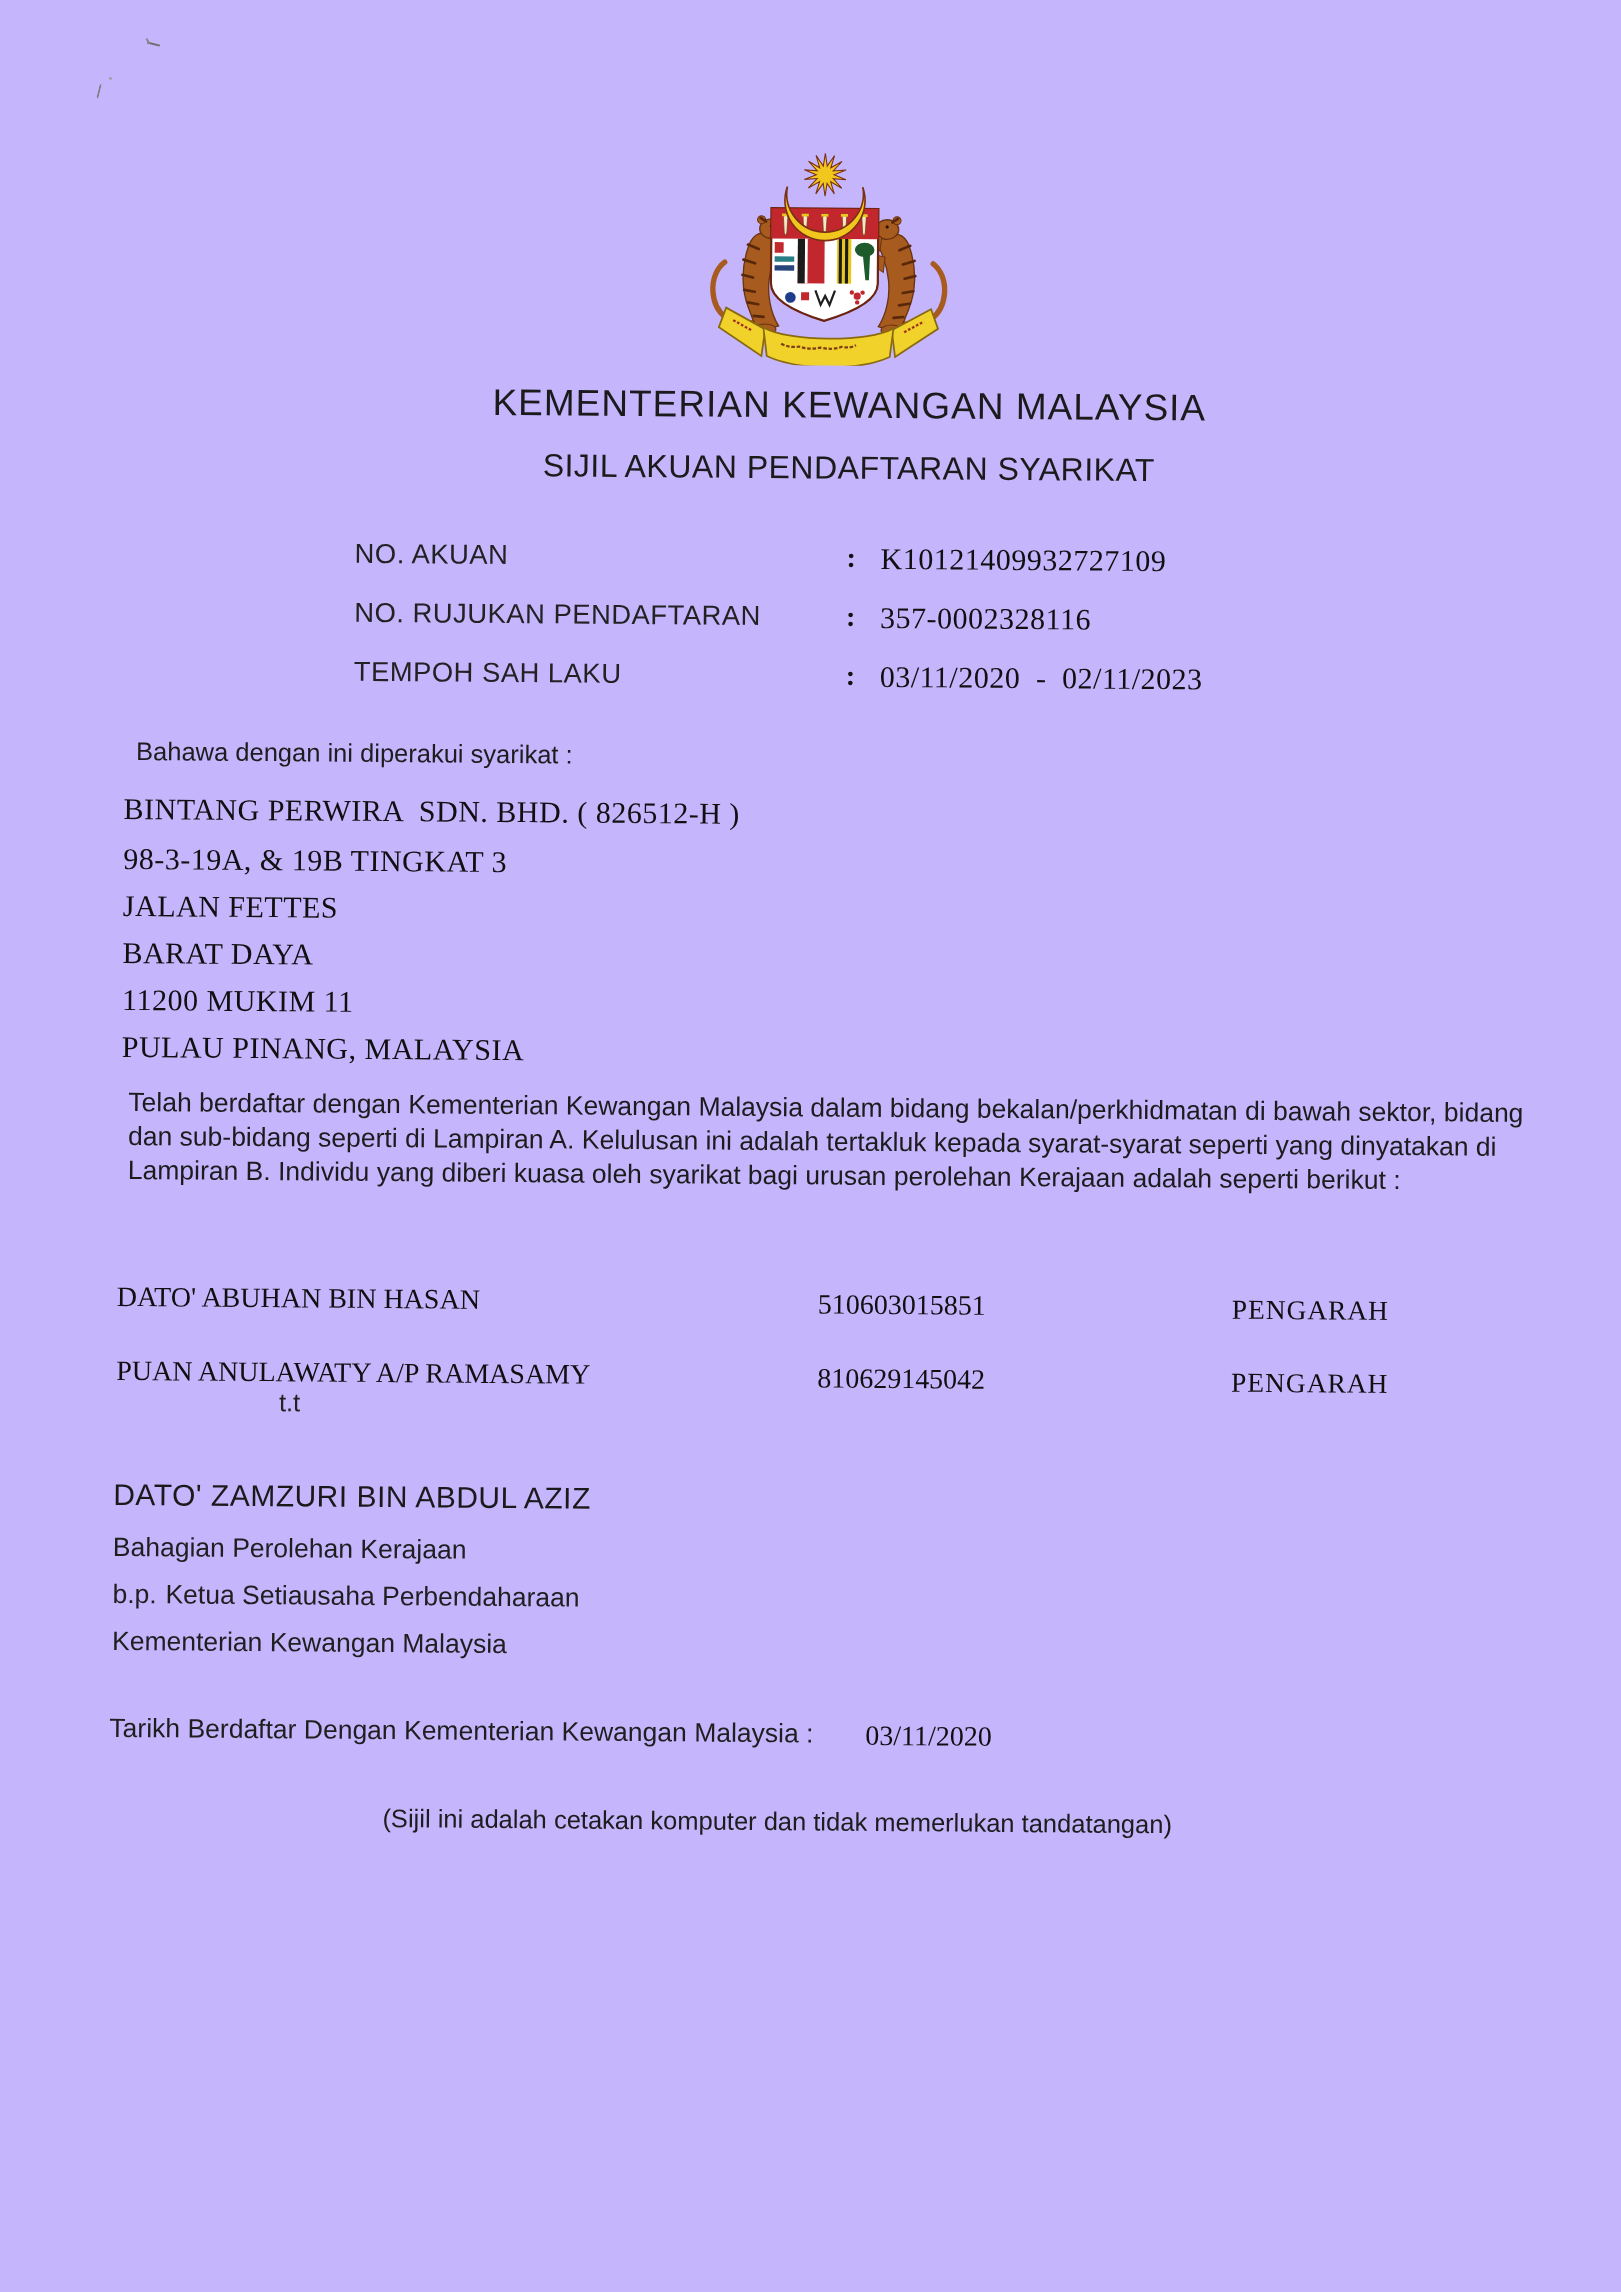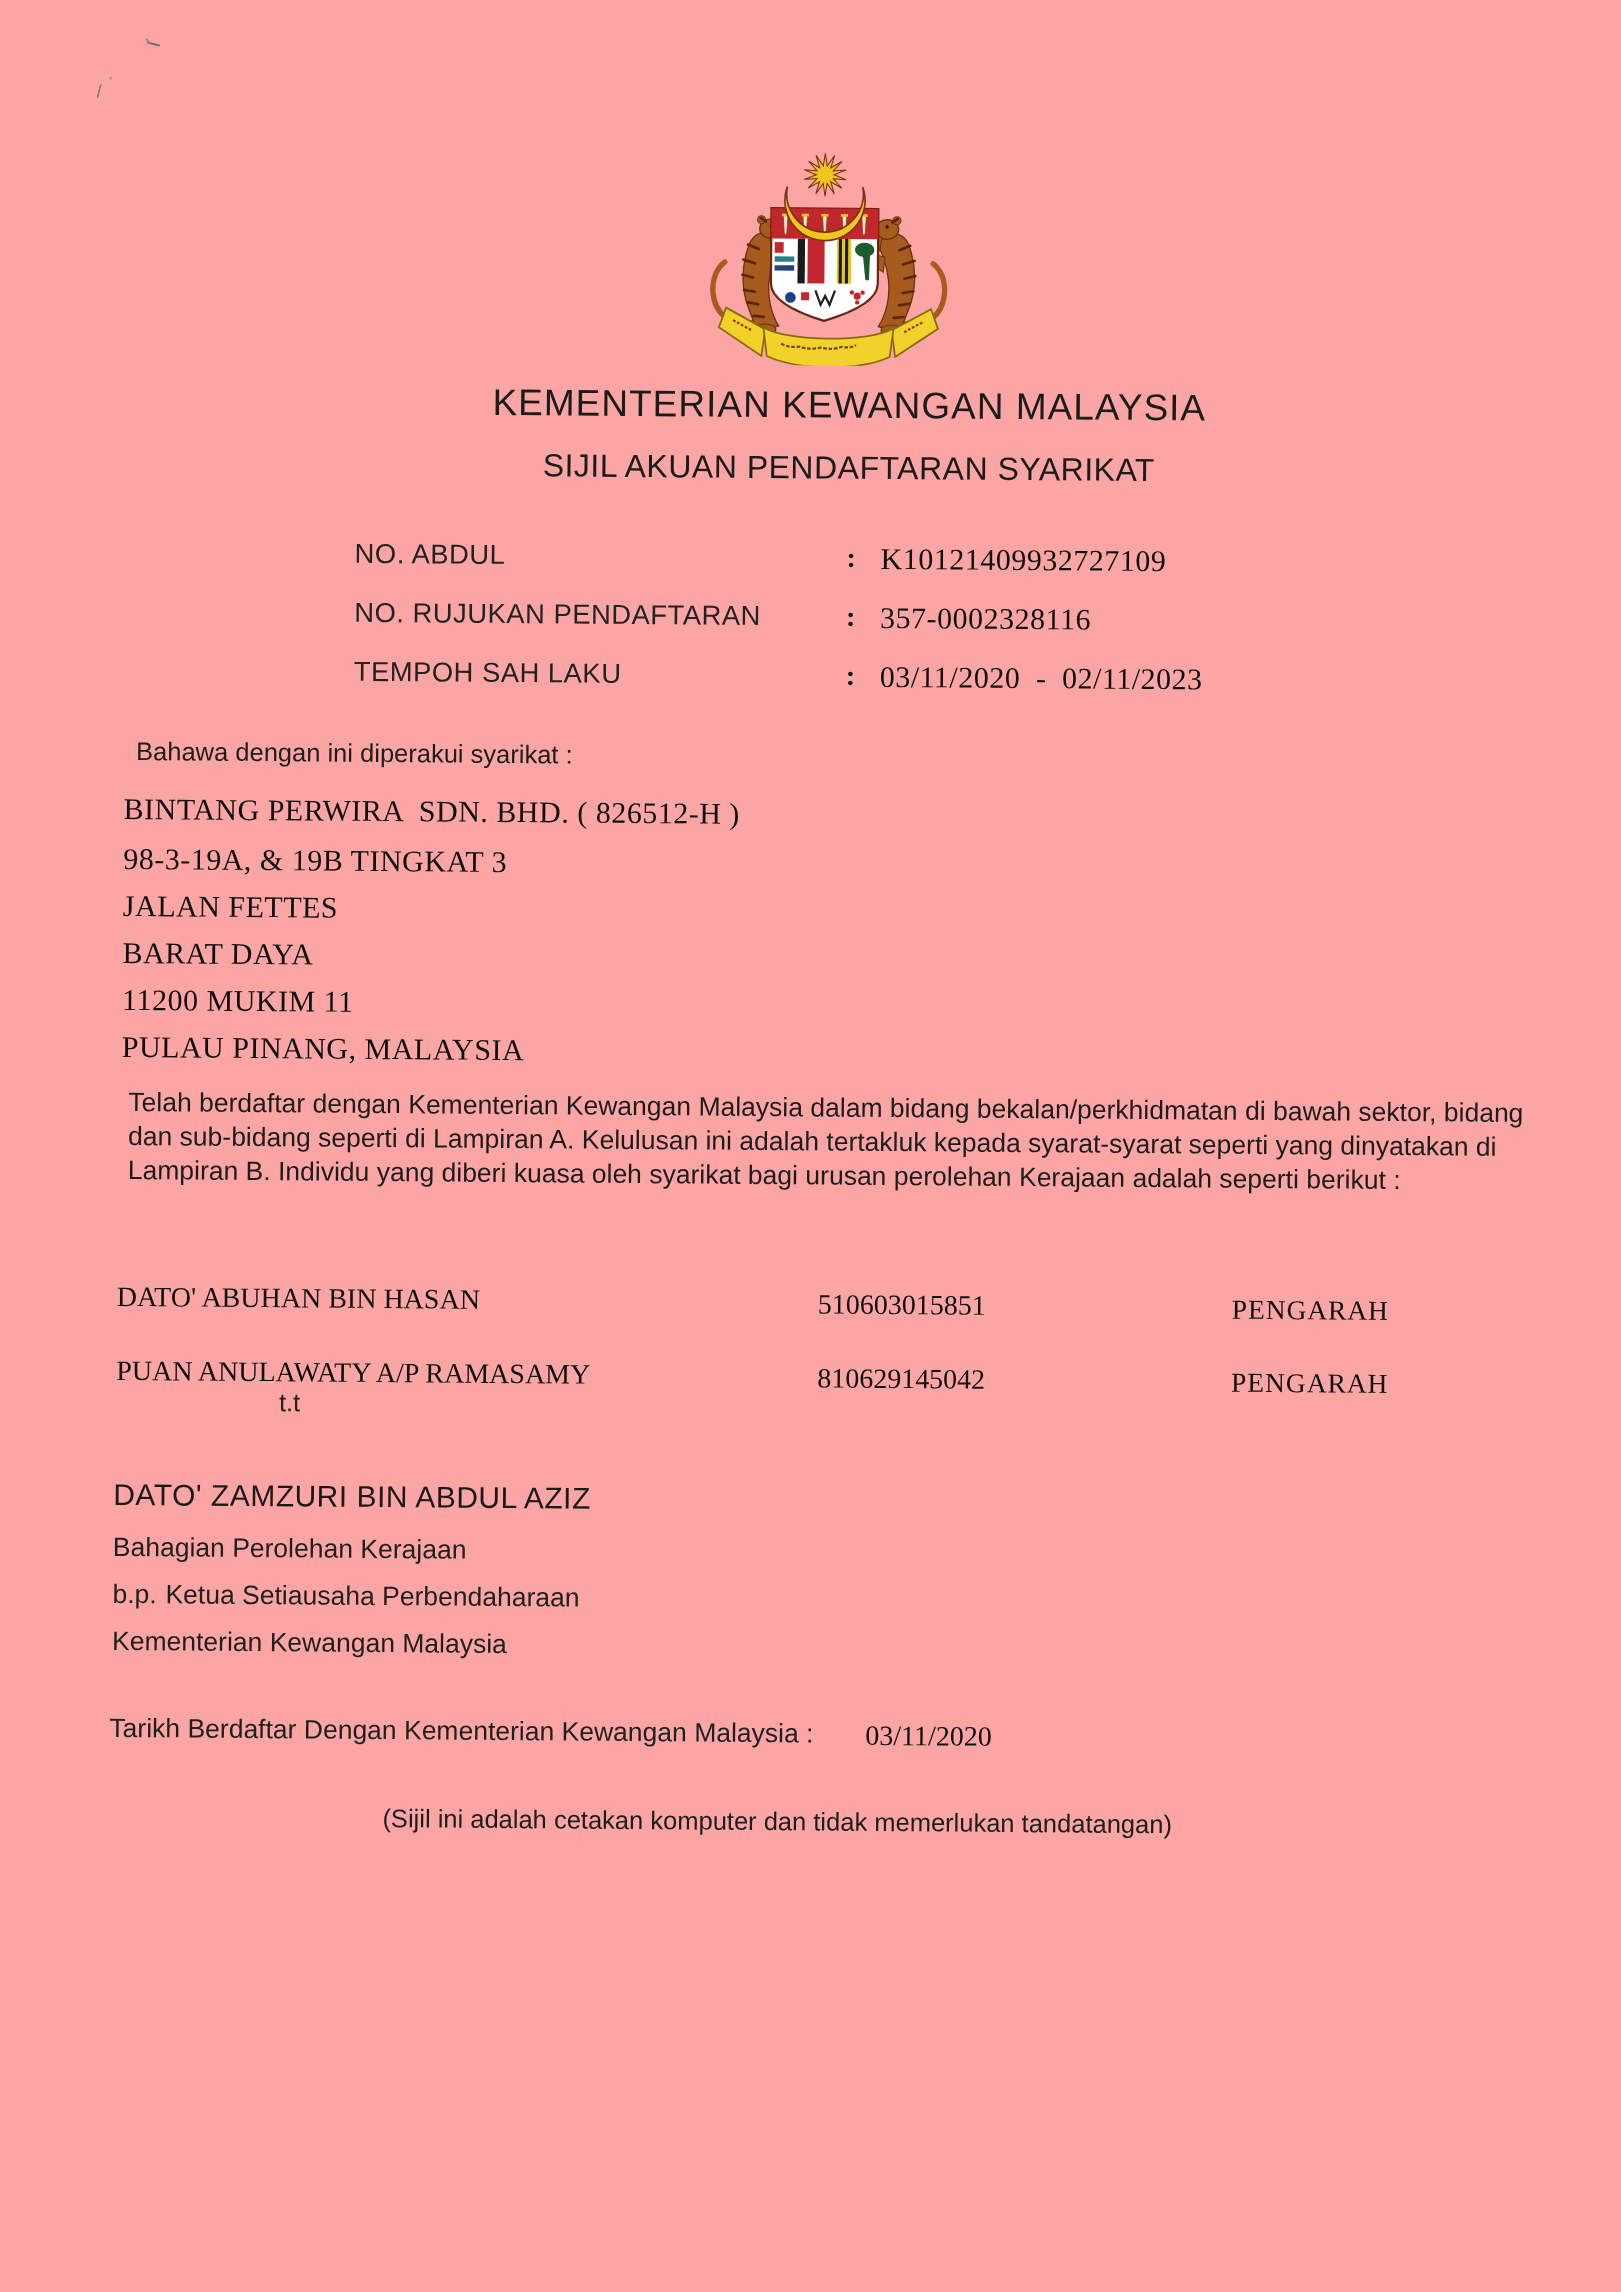--- a/index.html
+++ b/index.html
@@ -1,21 +1,21 @@
 <!DOCTYPE html>
 <html><head>
 <meta charset="utf-8">
 <style>
   * { margin:0; padding:0; box-sizing:border-box; }
   html,body { background:#ffffff; }
   body {
     width:1621px; height:2293px; overflow:hidden; position:relative;
     font-family:"Liberation Sans", sans-serif; color:#1f1f1f;
   }
-  .page { position:absolute; inset:0; background:#fca5a5; }
+  .page { position:absolute; inset:0; background:#c4b5fd; }
   .scan { position:absolute; inset:0; transform:rotate(0.45deg); transform-origin:0 0; }
 
   .serif { font-family:"Liberation Serif", serif; color:#101010; }
 
   .emblem { position:absolute; left:684px; top:145px; width:294px; height:214px; }
 
   .title-ministry {
     position:absolute; left:84px; top:378px; width:1537px; text-align:center;
     font-size:37px; letter-spacing:1px; color:#1b1b1b; font-weight:400;
   }
@@ -146,21 +146,21 @@
       <g>
         <path d="M117.7,39.7 A45,45 0 1 0 202.3,39.6 A43,43 0 1 1 117.7,39.7 Z" fill="#f2c71d" stroke="#7a3014" stroke-width="1.8"></path>
         <polygon points="160,2 162.2,16.2 170.4,4.4 166.2,18.2 178.8,11 169,21.7 183.4,20.6 170,26 183.4,31.4 169,30.3 178.8,41 166.2,33.8 170.4,47.6 162.2,35.8 160,50 157.8,35.8 149.6,47.6 153.8,33.8 141.2,41 151,30.3 136.6,31.4 150,26 136.6,20.6 151,21.7 141.2,11 153.8,18.2 149.6,4.4 157.8,16.2" fill="#f2c71d" stroke="#7a3014" stroke-width="1.2"></polygon>
       </g>
     </svg>
 
     <div class="title-ministry">KEMENTERIAN KEWANGAN MALAYSIA</div>
     <div class="title-cert">SIJIL AKUAN PENDAFTARAN SYARIKAT</div>
 
     <div class="info-row row-1">
-      <span class="lbl">NO. ABDUL</span>
+      <span class="lbl">NO. AKUAN</span>
       <span class="col">:</span>
       <span class="val">K10121409932727109</span>
     </div>
     <div class="info-row row-2">
       <span class="lbl">NO. RUJUKAN PENDAFTARAN</span>
       <span class="col">:</span>
       <span class="val">357-0002328116</span>
     </div>
     <div class="info-row row-3">
       <span class="lbl">TEMPOH SAH LAKU</span>

